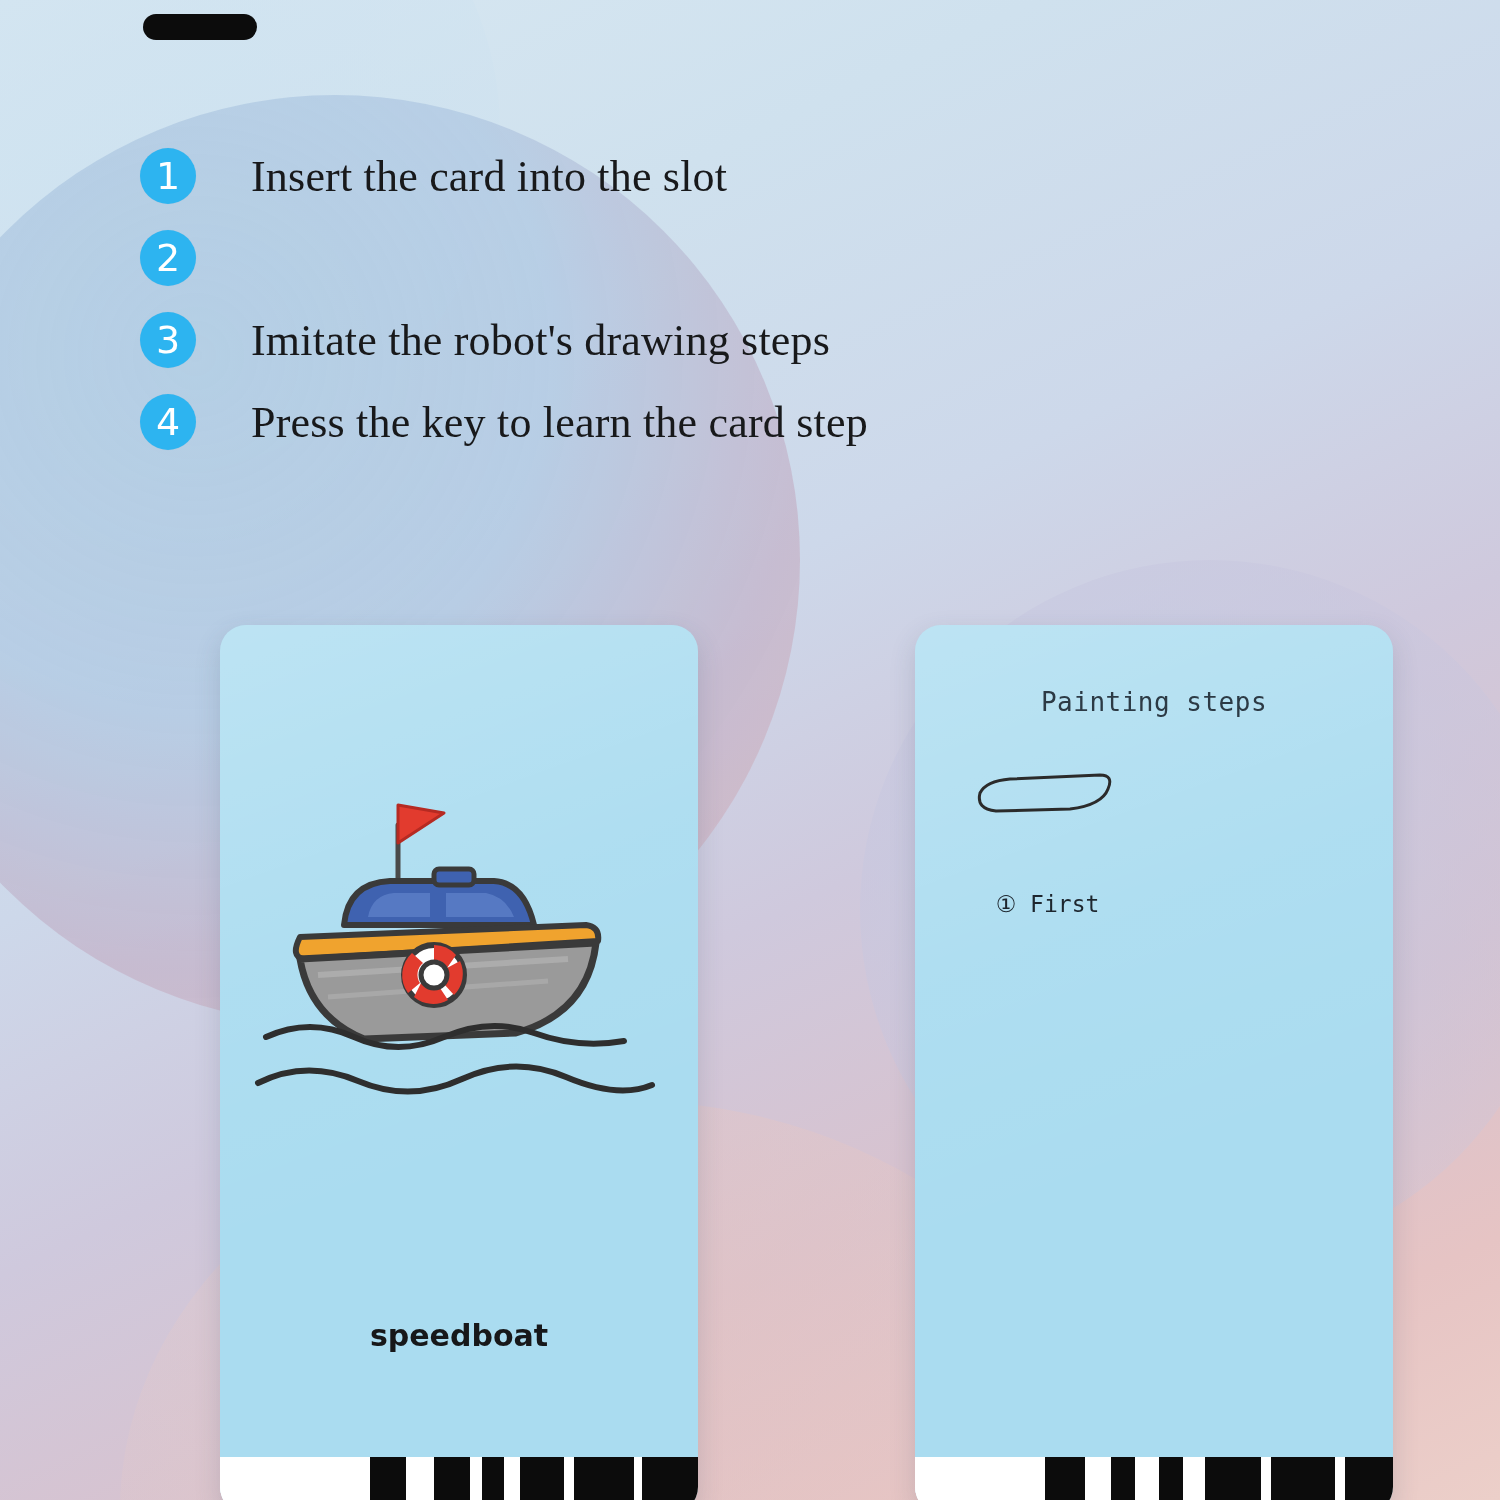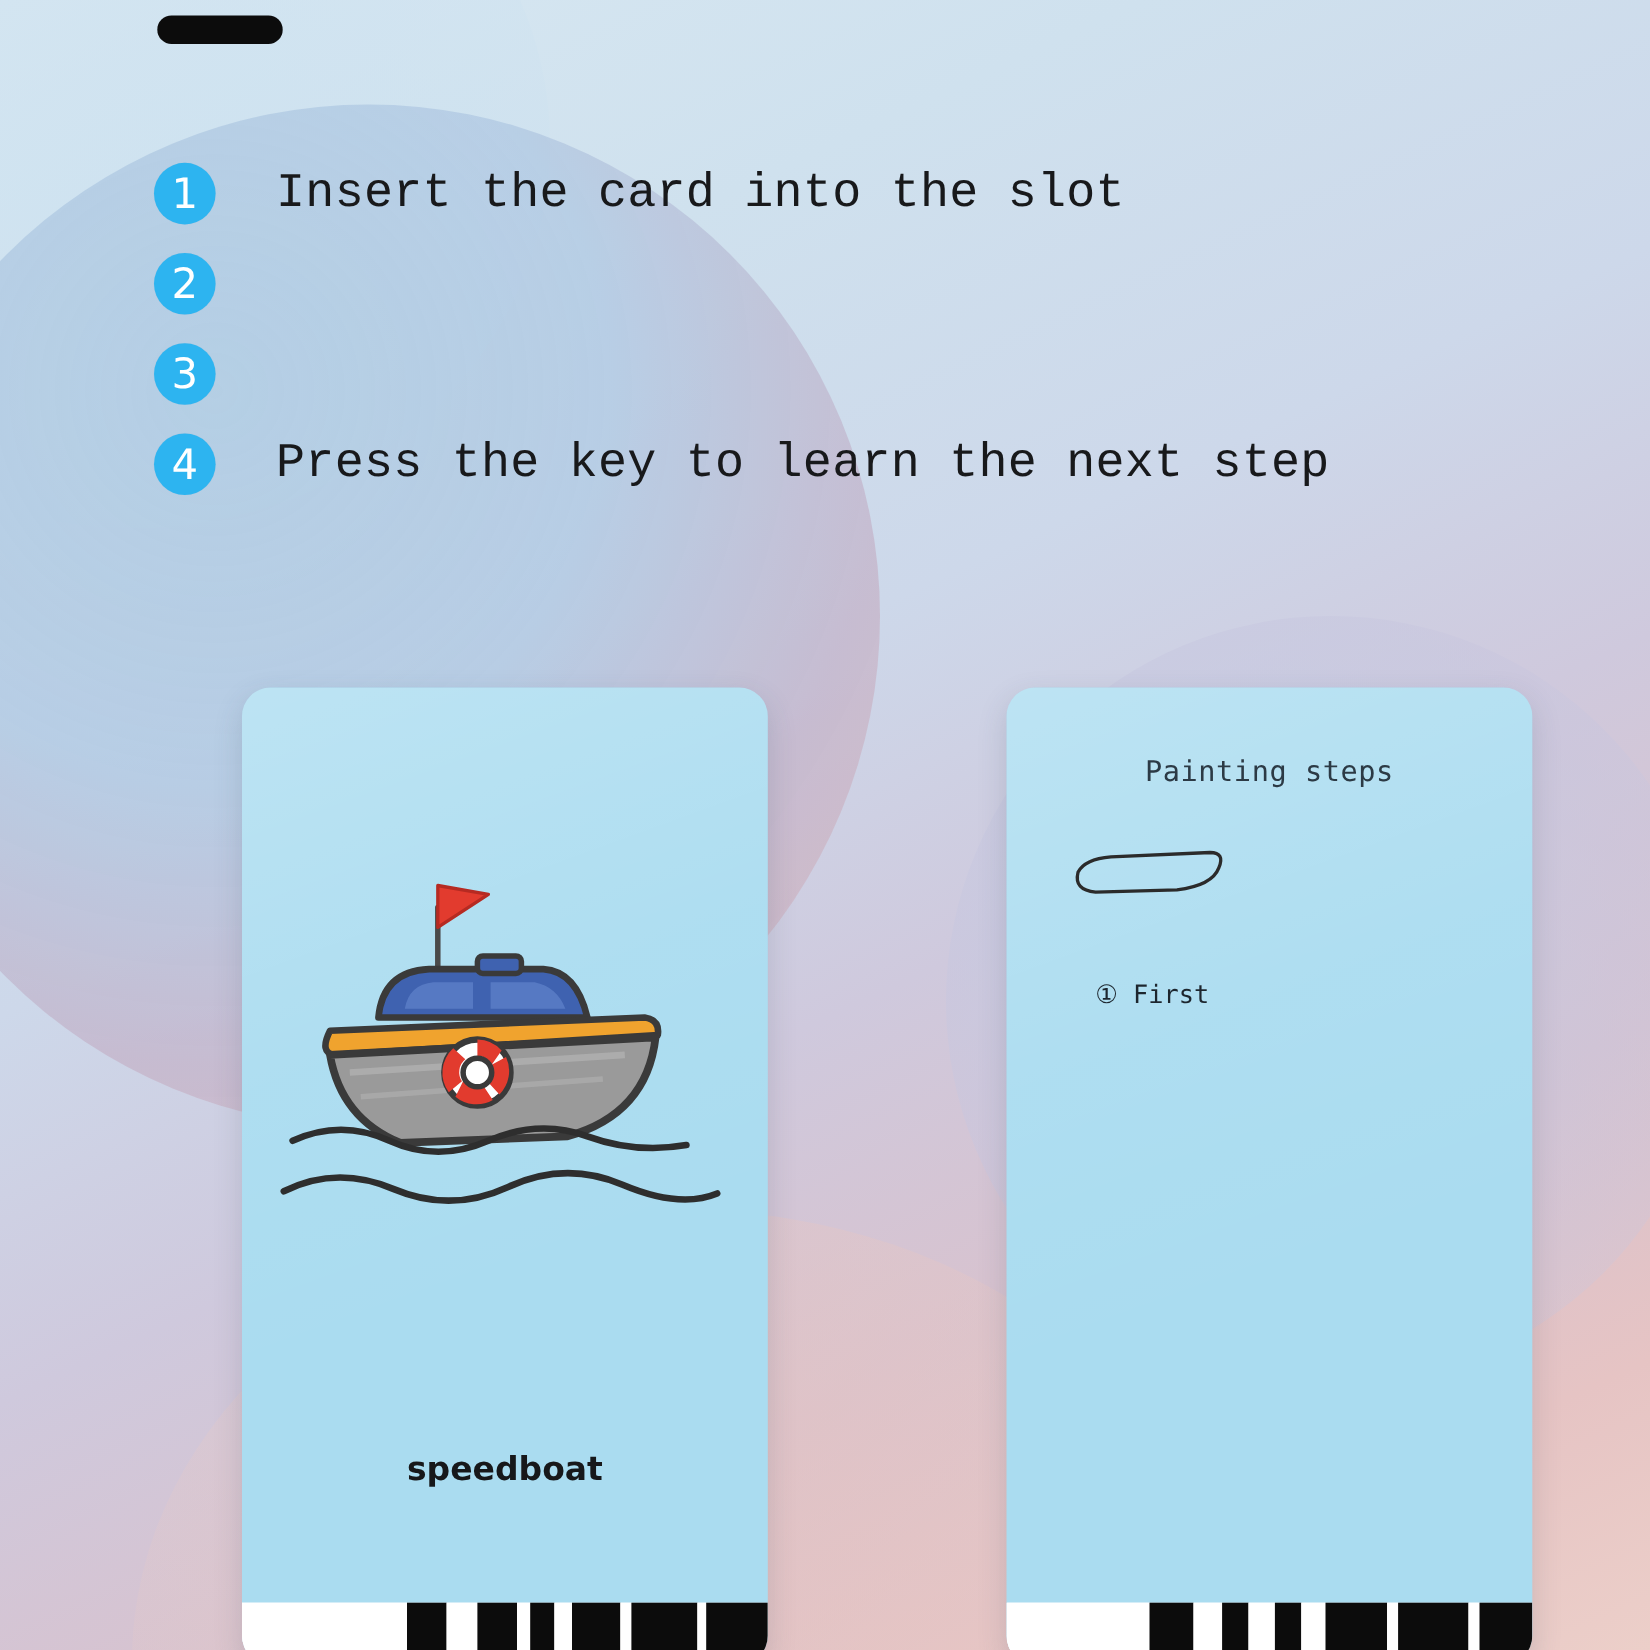--- a/index.html
+++ b/index.html
@@ -90,21 +90,21 @@
     line-height: 56px;
     text-align: center;
     font-family: "DejaVu Sans", sans-serif;
     flex: 0 0 auto;
     box-shadow: 0 0 0 0.5px rgba(0,0,0,0.02);
   }
   .step-text {
     margin-left: 55px;
     font-size: 44px;
     color: #18191b;
-    font-family: Liberation Mono, monospace;
+    font-family: Liberation Serif, serif;
     letter-spacing: 0.2px;
     white-space: nowrap;
   }
 
   
   .card {
     position: absolute;
     width: 478px;
     height: 888px;
     background: #aadcf0;
@@ -209,24 +209,25 @@
   <div id="steps">
     <div class="step-row">
       <div class="step-num">1</div>
       <div class="step-text">Insert the card into the slot</div>
     </div>
     <div class="step-row">
       <div class="step-num">2</div>
     </div>
     <div class="step-row">
       <div class="step-num">3</div>
+      <div class="step-text">Imitate the robot's drawing steps</div>
     </div>
     <div class="step-row">
       <div class="step-num">4</div>
-      <div class="step-text">Press the key to learn the next step</div>
+      <div class="step-text">Press the key to learn the card step</div>
     </div>
   </div>
 
   <div class="card" id="card-front">
     <div class="card-sheen"></div>
 
     <svg class="front-art" viewBox="0 0 422 420">
 
       <path d="M150 60 L150 150" stroke="#4a4a4a" stroke-width="5" fill="none" stroke-linecap="round"></path>
       <path d="M150 40 L196 48 L150 78 Z" fill="#e23b2e" stroke="#b62a22" stroke-width="3" stroke-linejoin="round"></path>

